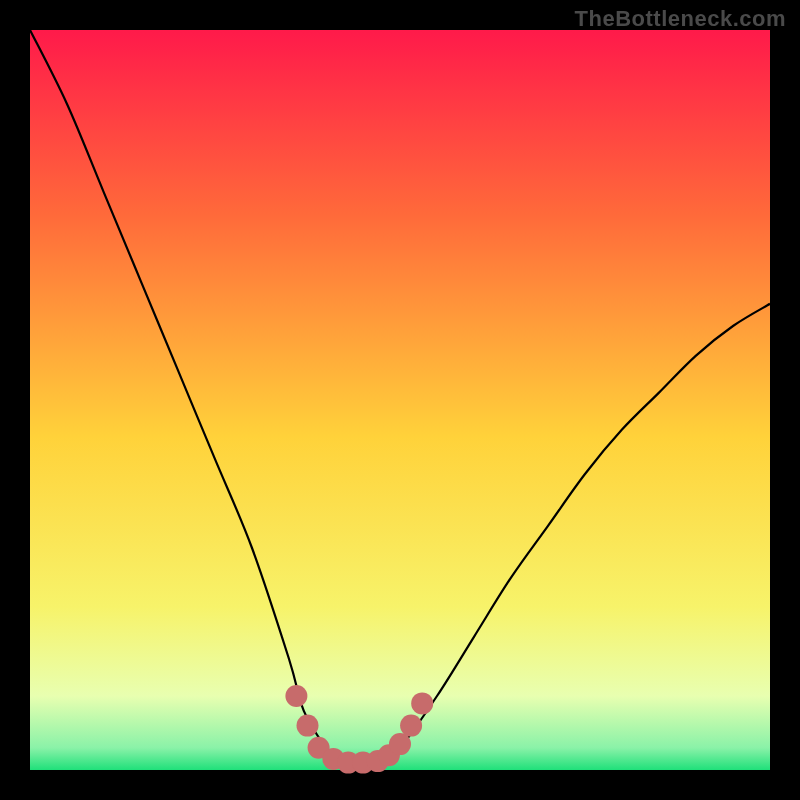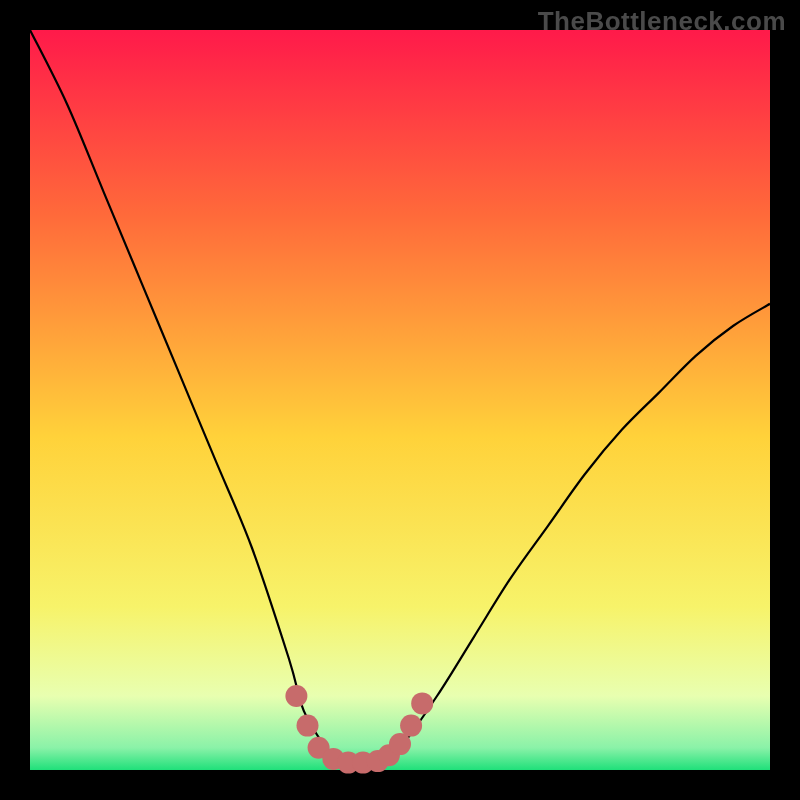--- a/index.html
+++ b/index.html
@@ -15,21 +15,21 @@
     position: relative;
     width: 800px;
     height: 800px;
     background: #000;
   }
   .attribution {
     position: absolute;
     top: 6px;
     right: 14px;
     color: #4a4a4a;
-    font-size: 26px;
+    font-size: 22px;
     font-weight: 600;
     letter-spacing: 0.5px;
     z-index: 20;
   }
   svg {
     display: block;
   }
 </style>
 </head>
 <body>

